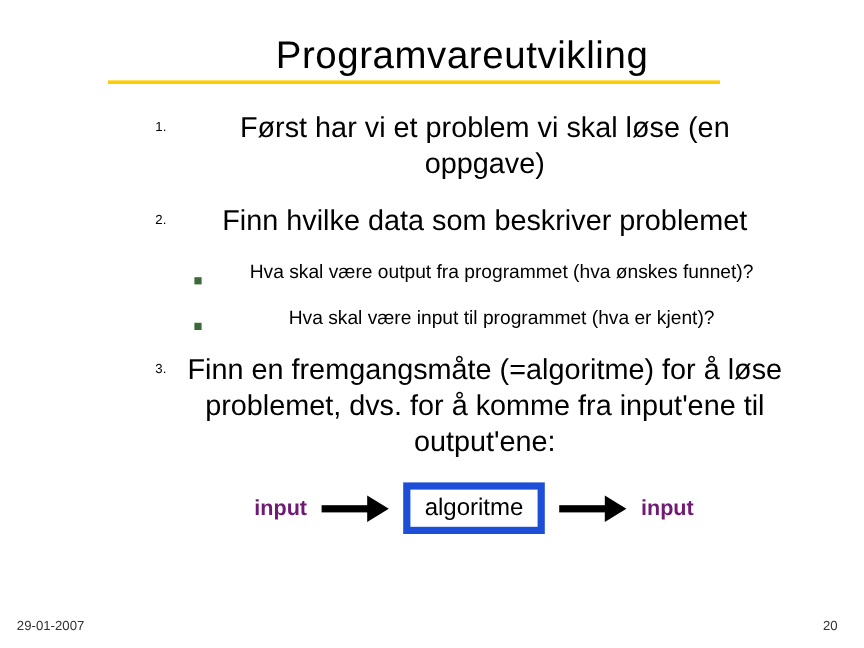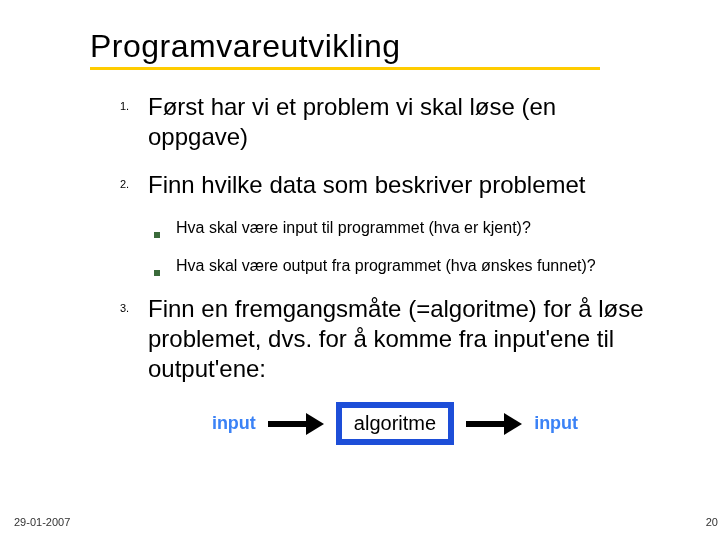--- a/index.html
+++ b/index.html
@@ -1,38 +1,38 @@
 <!DOCTYPE html>
 <html><head>
 <meta charset="utf-8">
 <style>
-  * { margin: 0; padding: 0; box-sizing: border-box; }
+  * { margin: 0; padding: 0; box-sizing: border-box; text-align: center; }
   html, body { width: 720px; height: 540px; background: #fff; font-family: Verdana, Geneva, sans-serif; overflow: hidden; }
   .slide { position: relative; width: 720px; height: 540px; padding: 28px 40px 30px 40px; }
   .title-wrap { margin-left: 50px; }
   .title { font-size: 32px; font-weight: 400; color: #000; letter-spacing: 0.5px; }
   .underline { height: 3px; background: #ffcc00; width: 510px; margin-top: 2px; }
   .content { margin-top: 22px; margin-left: 80px; margin-right: 20px; }
   .numitem { display: flex; margin-bottom: 18px; }
   .numitem .marker { font-size: 11px; width: 28px; padding-top: 8px; color: #000; }
   .numitem .text { font-size: 24px; color: #000; line-height: 1.25; flex: 1; }
   .subitems { margin-top: 14px; margin-left: 34px; }
   .subitem { display: flex; margin-bottom: 14px; }
   .subitem .bullet { width: 22px; padding-top: 6px; }
   .subitem .bullet .sq { width: 6px; height: 6px; background: #3a6a3a; display: inline-block; }
   .subitem .subtext { font-size: 16px; color: #000; line-height: 1.25; flex: 1; }
 
   .diagram { display: flex; align-items: center; justify-content: center; gap: 12px; margin-top: 10px; margin-left: 10px; }
-  .diagram .lbl { font-size: 18px; font-weight: bold; color: #3b82f6; }
+  .diagram .lbl { font-size: 18px; font-weight: bold; color: #701a75; }
   .arrow { position: relative; width: 56px; height: 16px; }
   .arrow .line { position: absolute; left: 0; top: 5px; width: 40px; height: 6px; background: #000; }
   .arrow .head { position: absolute; left: 38px; top: -3px; width: 0; height: 0; border-left: 18px solid #000; border-top: 11px solid transparent; border-bottom: 11px solid transparent; }
   .algbox { border: 6px solid #1d4ed8; padding: 4px 12px; font-size: 20px; }
 
-  .footer { position: absolute; bottom: 12px; left: 14px; right: 2px; display: flex; justify-content: space-between; font-size: 11px; color: #333; }
+  .footer { position: absolute; bottom: 12px; left: 14px; right: 22px; display: flex; justify-content: space-between; font-size: 11px; color: #333; }
 </style>
 </head>
 <body>
 
 <div class="slide">
   <div class="title-wrap">
     <div class="title">Programvareutvikling</div>
     <div class="underline"></div>
   </div>
 
@@ -44,25 +44,25 @@
     </div>
 
     <div class="numitem">
       <div class="marker">2.</div>
       <div class="text">Finn hvilke data som beskriver problemet</div>
     </div>
 
     <div class="subitems">
       <div class="subitem">
         <div class="bullet"><span class="sq"></span></div>
-        <div class="subtext">Hva skal være input til programmet (hva er kjent)?</div>
+        <div class="subtext">Hva skal være output fra programmet (hva ønskes funnet)?</div>
       </div>
       <div class="subitem">
         <div class="bullet"><span class="sq"></span></div>
-        <div class="subtext">Hva skal være output fra programmet (hva ønskes funnet)?</div>
+        <div class="subtext">Hva skal være input til programmet (hva er kjent)?</div>
       </div>
     </div>
 
     <div class="numitem" style="margin-top:6px;">
       <div class="marker">3.</div>
       <div class="text">Finn en fremgangsmåte (=algoritme) for å løse problemet, dvs. for å komme fra input'ene til output'ene:</div>
     </div>
 
     <div class="diagram">
       <div class="lbl">input</div>

